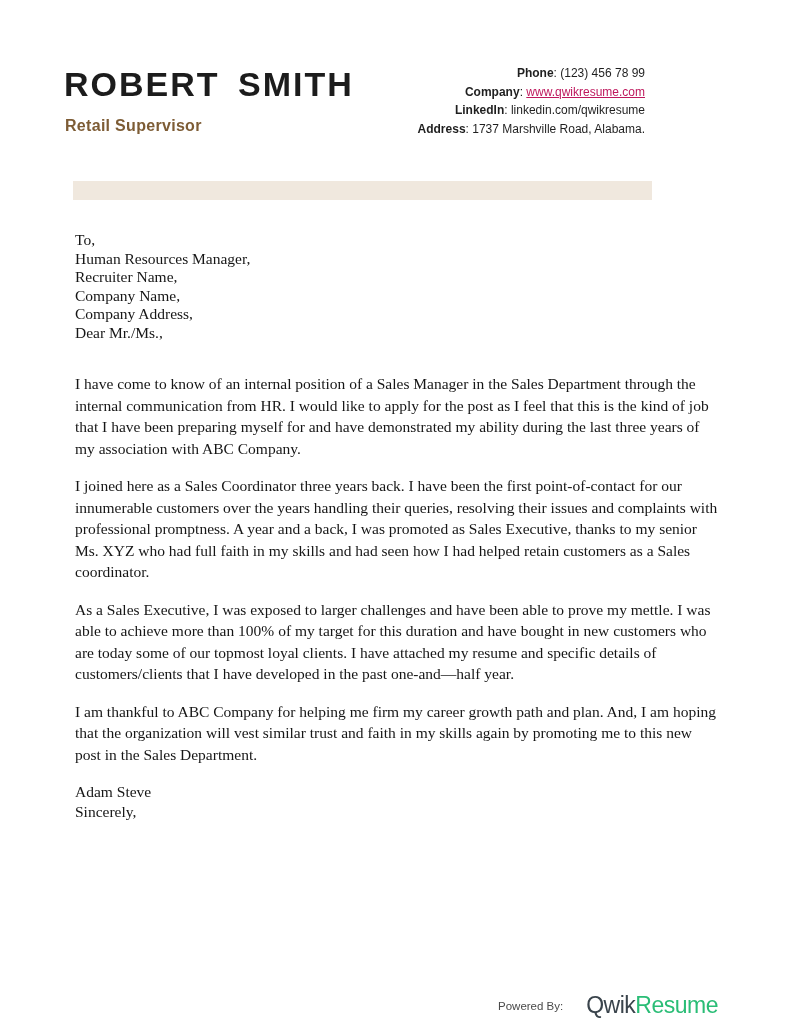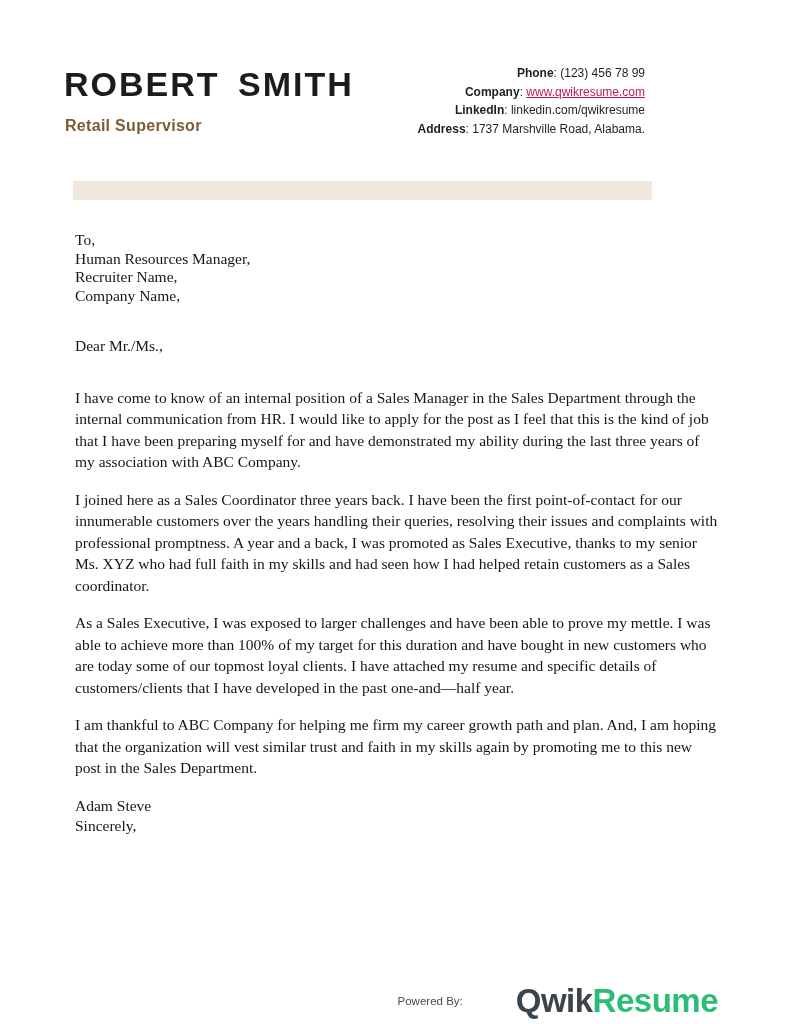--- a/index.html
+++ b/index.html
@@ -46,35 +46,35 @@
     height: 19px; background: #f0e8de;
   }
 
   
   .letter {
     position: absolute; left: 75px; top: 231px; width: 643px;
     font-family: "Liberation Serif", serif;
     font-size: 15.5px; color: #161616;
   }
   .recipient div { line-height: 18.5px; }
-  .salutation { margin-top: 32px; line-height: 18.5px; }
+  .salutation { line-height: 18.5px; }
   .letter p { margin: 16px 0 0 0; line-height: 21.5px; }
   .letter p.first { margin-top: 31px; }
   .closing { margin-top: 17px; line-height: 20px; }
 
   
   .footer {
     position: absolute; right: 8px; bottom: 7px;
-    display: flex; align-items: center; gap: 9px;
+    display: flex; align-items: center; gap: 23px;
   }
   .powered-by { font-size: 11.5px; color: #4a4a4a; }
   .logo {
-    font-size: 33px; font-weight: bold; letter-spacing: -0.5px;
+    font-size: 23px; font-weight: normal; letter-spacing: -0.5px;
     font-family: "Liberation Sans", sans-serif;
-    cursor: pointer; line-height: 1; margin-left: 44px;
+    cursor: pointer; line-height: 1;
   }
   .logo .qwik { color: #3a444c; }
   .logo .resume { color: #2abd76; }
 </style>
 </head>
 <body>
 
 <div class="page">
 
   <div class="name">ROBERT SMITH</div>
@@ -88,20 +88,21 @@
   </div>
 
   <div class="accent-bar"></div>
 
   <div class="letter">
     <div class="recipient">
       <div>To,</div>
       <div>Human Resources Manager,</div>
       <div>Recruiter Name,</div>
       <div>Company Name,</div>
+      <div>Company Address,</div>
     </div>
 
     <div class="salutation">Dear Mr./Ms.,</div>
 
     <p class="first">I have come to know of an internal position of a Sales Manager in the Sales Department through the internal communication from HR. I would like to apply for the post as I feel that this is the kind of job that I have been preparing myself for and have demonstrated my ability during the last three years of my association with ABC Company.</p>
     <p>I joined here as a Sales Coordinator three years back. I have been the first point-of-contact for our innumerable customers over the years handling their queries, resolving their issues and complaints with professional promptness. A year and a back, I was promoted as Sales Executive, thanks to my senior Ms. XYZ who had full faith in my skills and had seen how I had helped retain customers as a Sales coordinator.</p>
     <p>As a Sales Executive, I was exposed to larger challenges and have been able to prove my mettle. I was able to achieve more than 100% of my target for this duration and have bought in new customers who are today some of our topmost loyal clients. I have attached my resume and specific details of customers/clients that I have developed in the past one-and—half year.</p>
     <p>I am thankful to ABC Company for helping me firm my career growth path and plan. And, I am hoping that the organization will vest similar trust and faith in my skills again by promoting me to this new post in the Sales Department.</p>
 
     <div class="closing">

